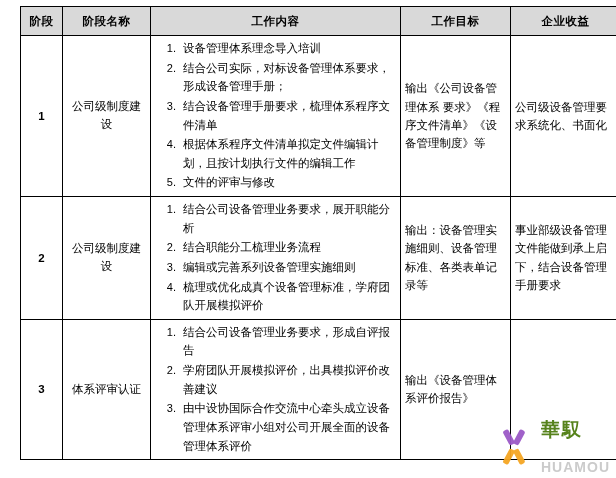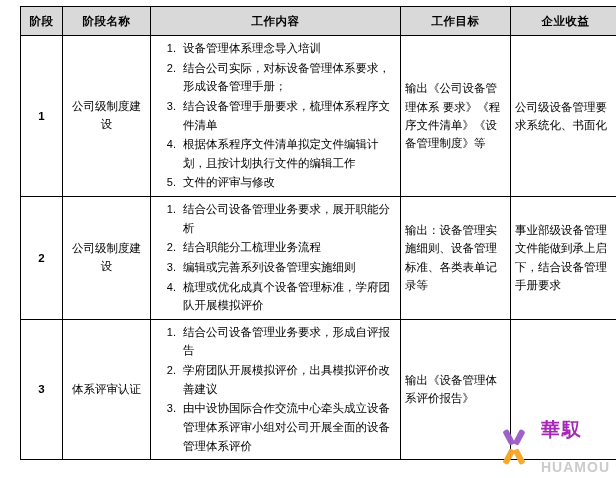--- a/index.html
+++ b/index.html
@@ -96,21 +96,21 @@
     position: relative;
     margin-right: 6px;
   }
   .wm-text {
     display: flex;
     flex-direction: column;
     line-height: 1;
   }
   .wm-cn {
     font-size: 19px;
-    color: #a21caf;
+    color: #4d7c0f;
     letter-spacing: 2px;
     font-weight: bold;
   }
   .wm-en {
     font-size: 14px;
     color: #c9c9c9;
     letter-spacing: 1px;
     font-weight: bold;
     margin-top: 21px;
   }

